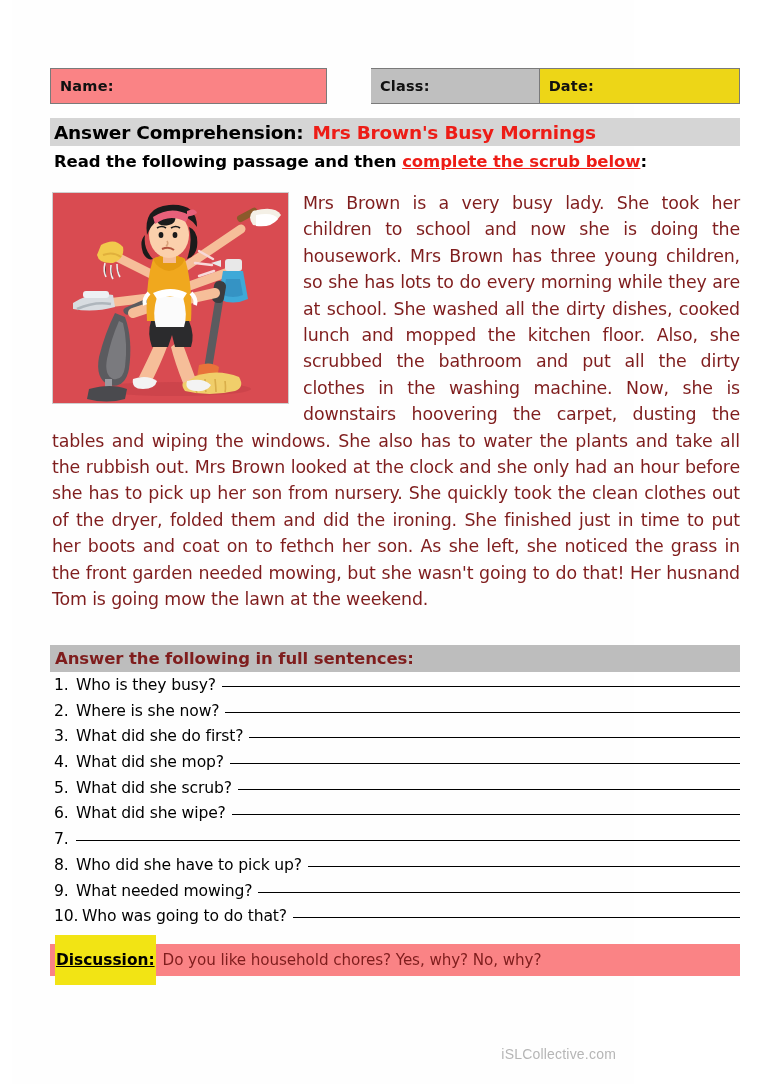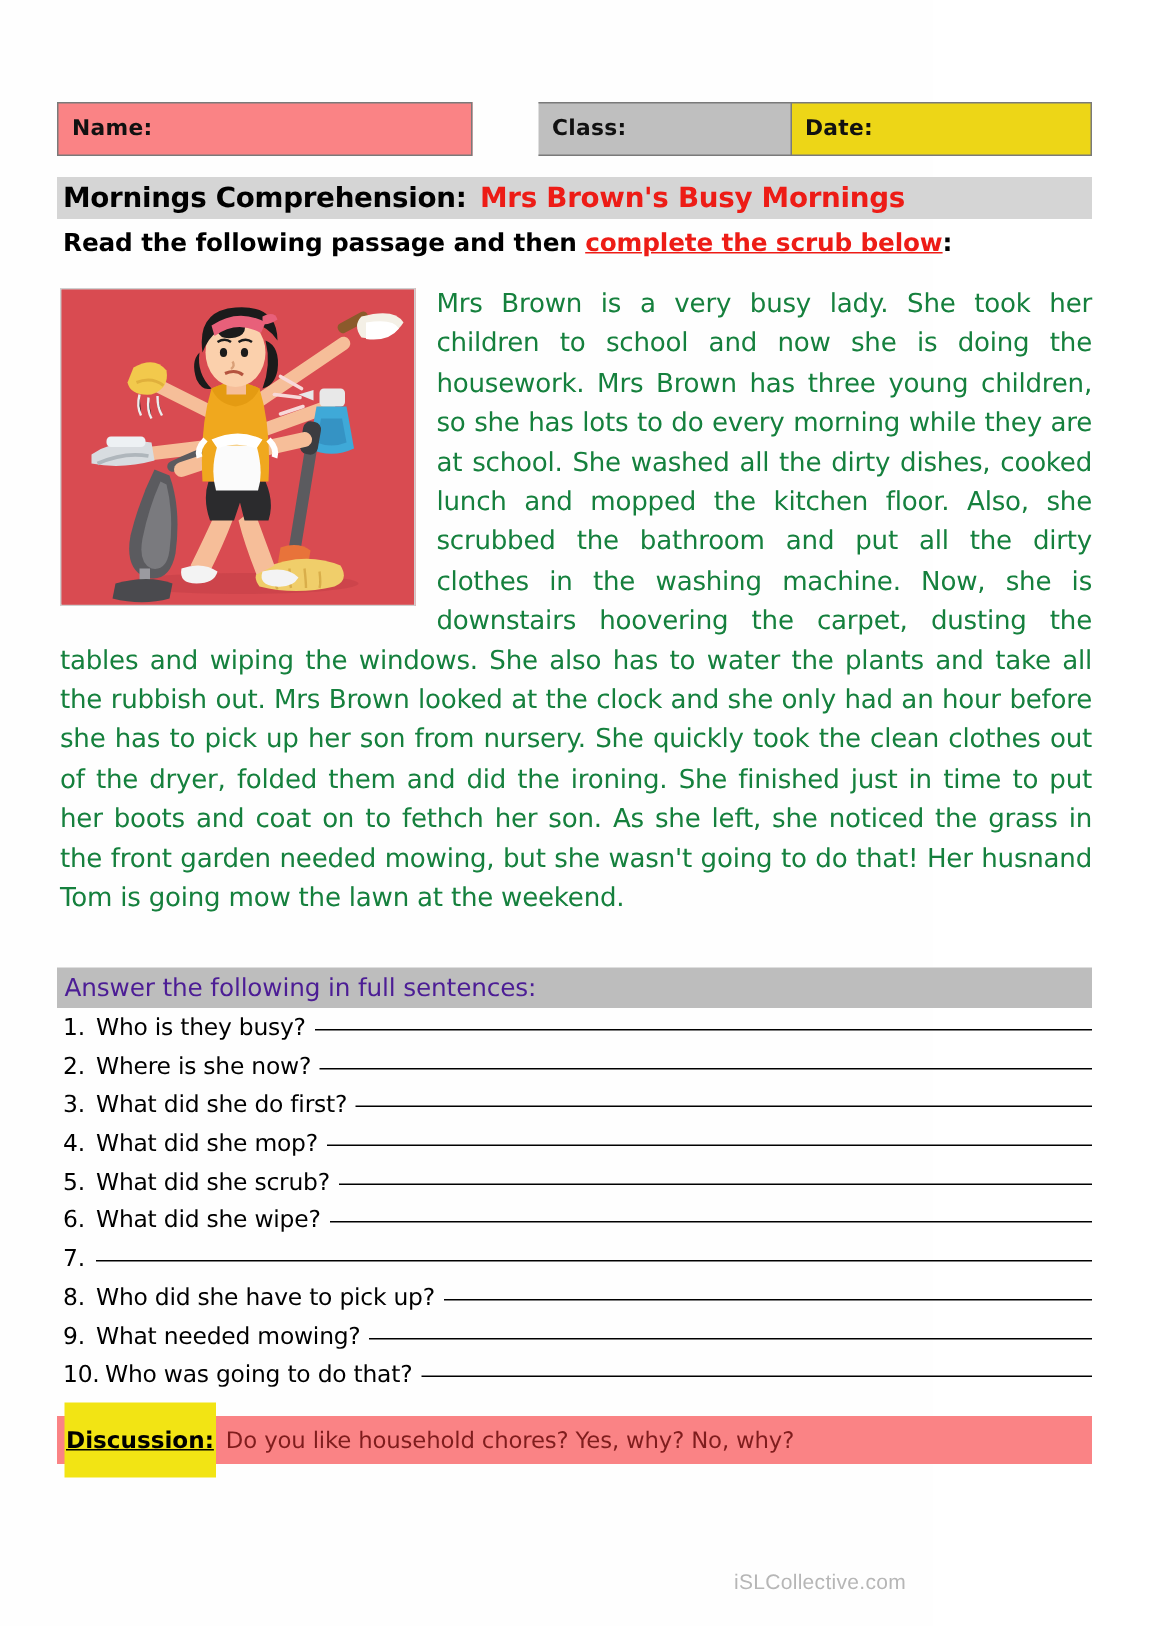--- a/index.html
+++ b/index.html
@@ -9,21 +9,21 @@
   }
   body {
     width: 766px;
     height: 1084px;
     font-family: "DejaVu Sans", sans-serif;
     position: relative;
     overflow: hidden;
   }
   .page {
     position: absolute;
-    left: 0; top: 0;
+    left: 12px; top: 0;
     width: 622px;
     height: 1084px;
     background: #fefefe;
     box-sizing: border-box;
   }
   .sheet {
     position: absolute;
     left: 38px;
     top: 0;
     width: 690px;
@@ -100,21 +100,21 @@
   .instruction .colon { color: #000; }
 
   
   .passage {
     position: absolute;
     top: 190px;
     left: 2px;
     width: 688px;
     font-size: 17.4px;
     line-height: 26.4px;
-    color: #15803d;
+    color: #7f1d1d;
     text-align: justify;
     letter-spacing: -0.15px;
   }
   .illus {
     float: left;
     width: 237px;
     height: 212px;
     margin: 2px 14px 2px 0;
     position: relative;
     background: #D94B51;
@@ -128,23 +128,23 @@
     position: absolute;
     top: 645px;
     left: 0;
     width: 690px;
     height: 27px;
     background: #BDBDBD;
     display: flex;
     align-items: center;
     padding-left: 5px;
     box-sizing: border-box;
-    font-weight: normal;
+    font-weight: bold;
     font-size: 16.5px;
-    color: #4c1d95;
+    color: #7f1d1d;
     letter-spacing: -0.1px;
     text-align: center;
   }
 
   .qlist {
     position: absolute;
     top: 676px;
     left: 4px;
     width: 686px;
   }
@@ -219,21 +219,21 @@
       </div>
       <div class="idcell class">
         <span>Class:</span>
       </div>
       <div class="idcell date">
         <span>Date:</span>
       </div>
     </div>
 
     <div class="titleband">
-      <span class="title-main">Mornings Comprehension:</span>
+      <span class="title-main">Answer Comprehension:</span>
       <span class="title-topic">Mrs Brown's Busy Mornings</span>
     </div>
 
     <div class="instruction">
       <span>Read the following passage and then </span><span class="task">complete the scrub below</span><span class="colon">:</span>
     </div>
 
     <div class="passage">
       <div class="illus">
         <svg viewBox="0 0 237 212" width="237" height="212">

